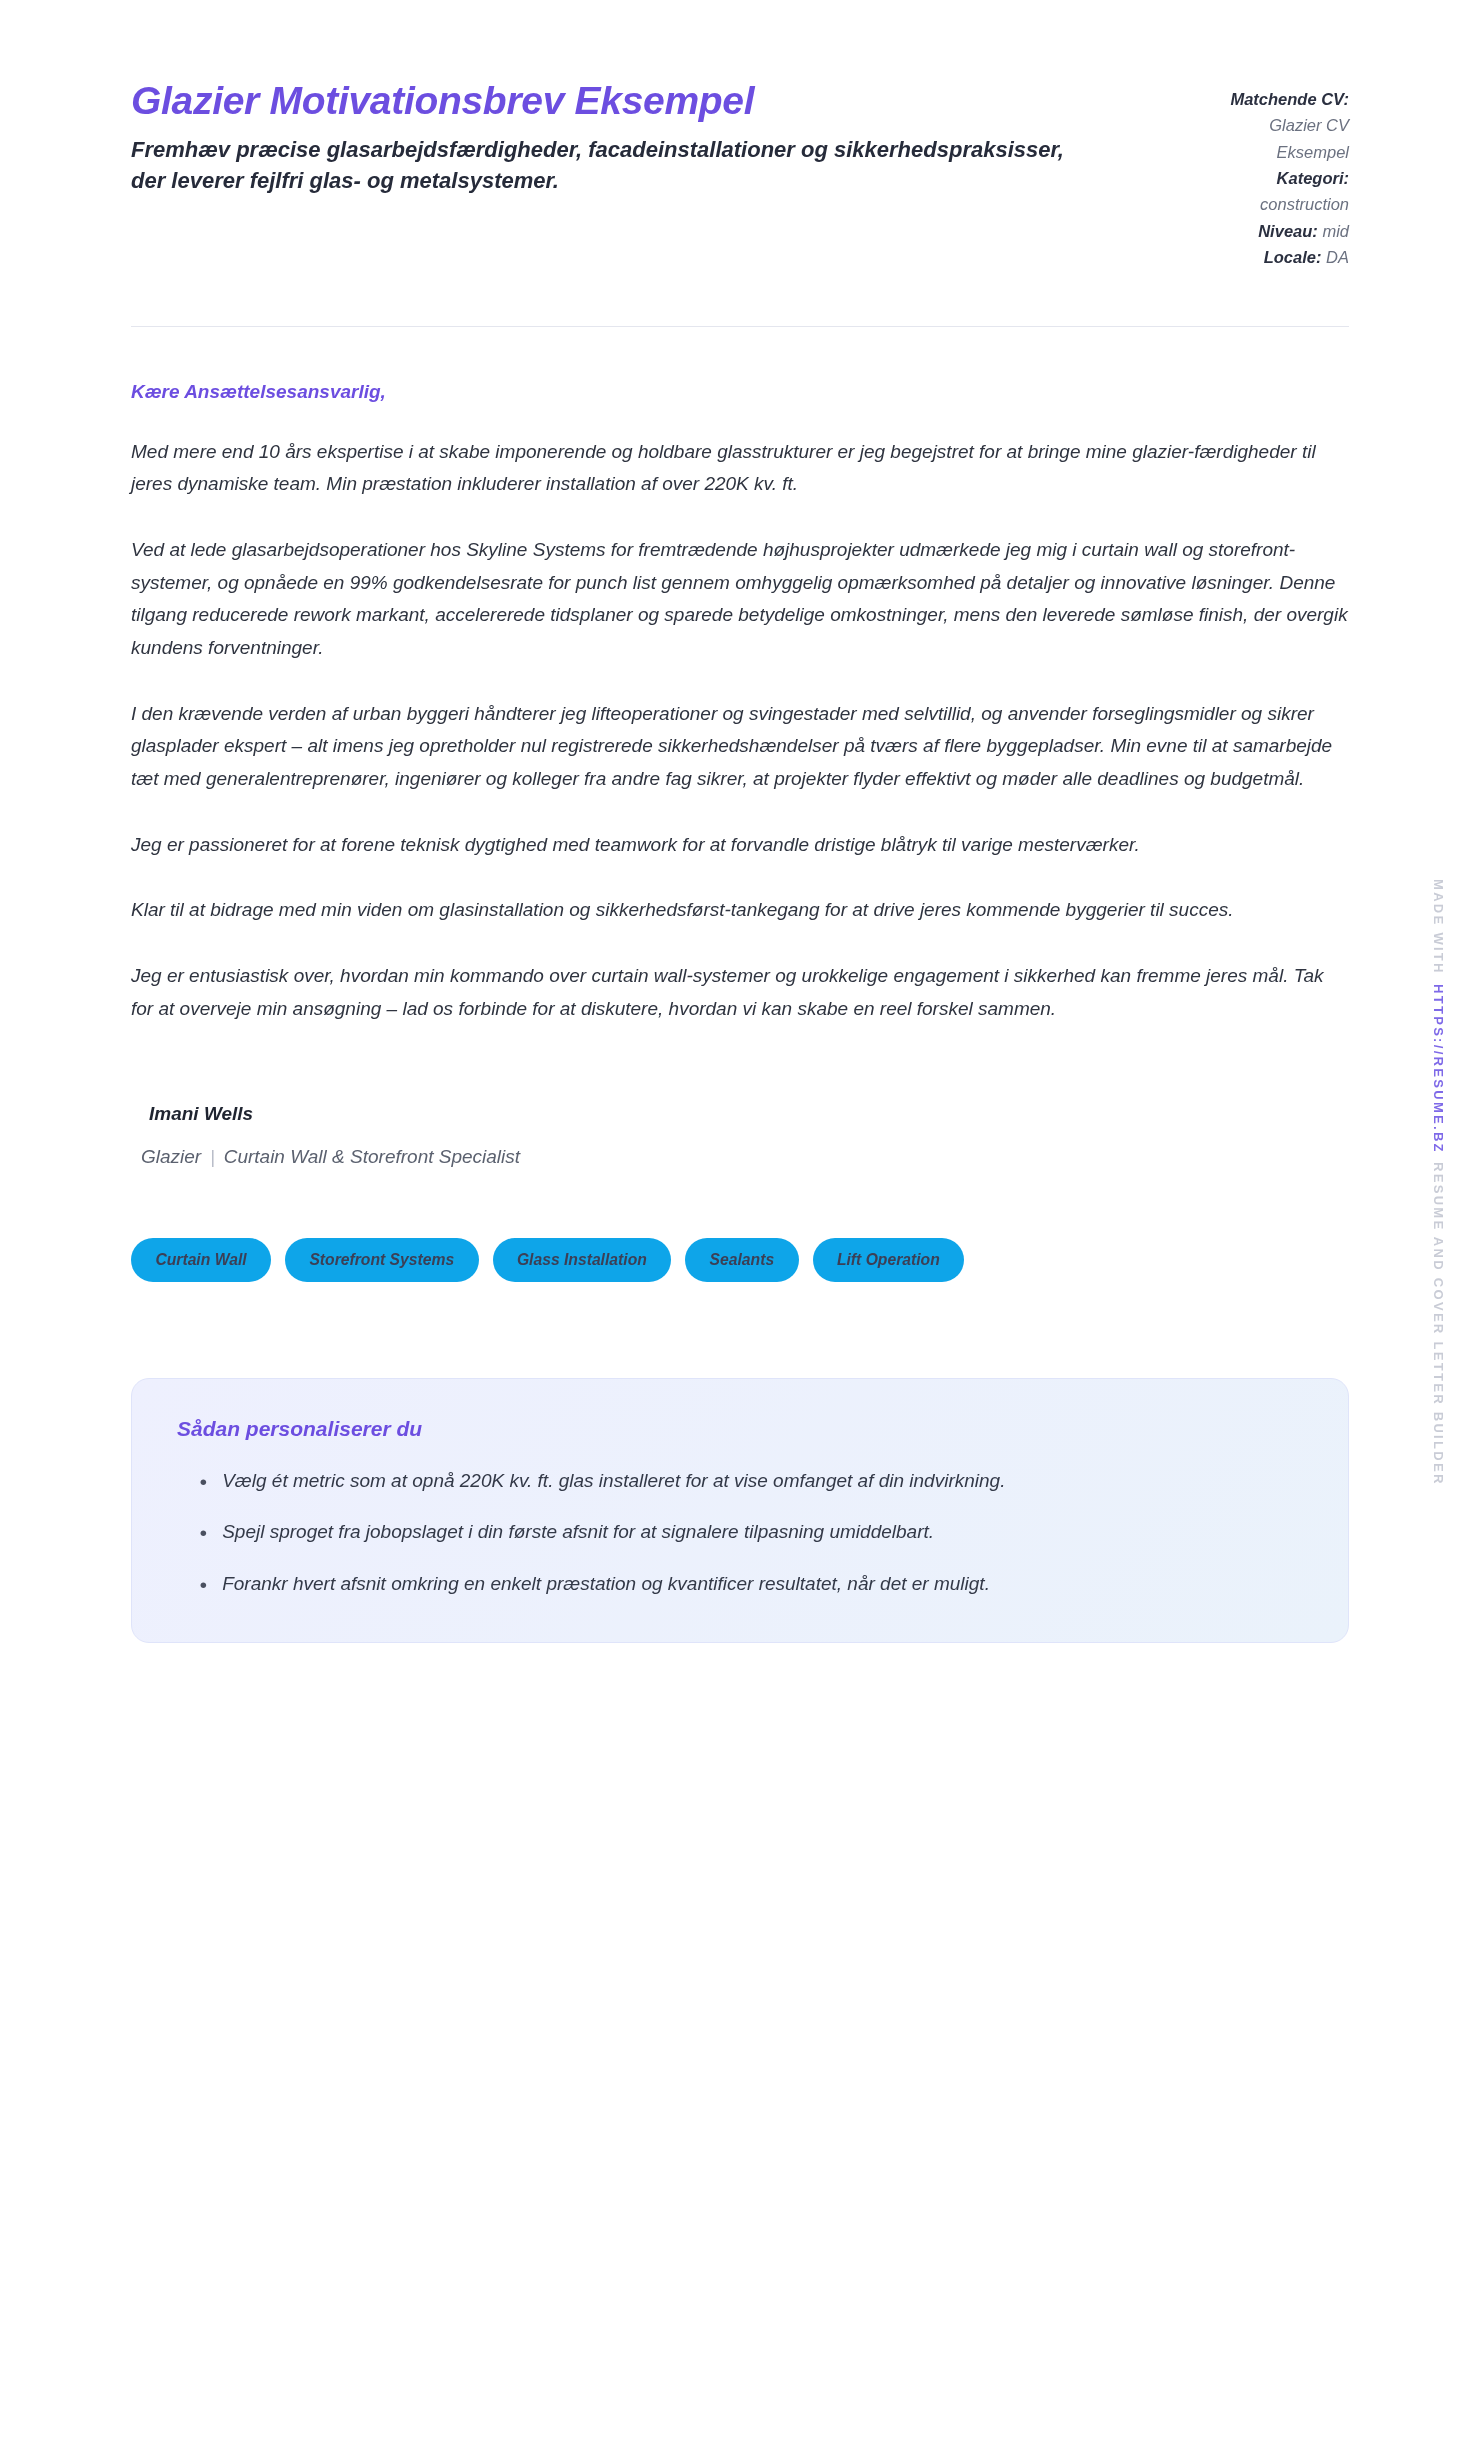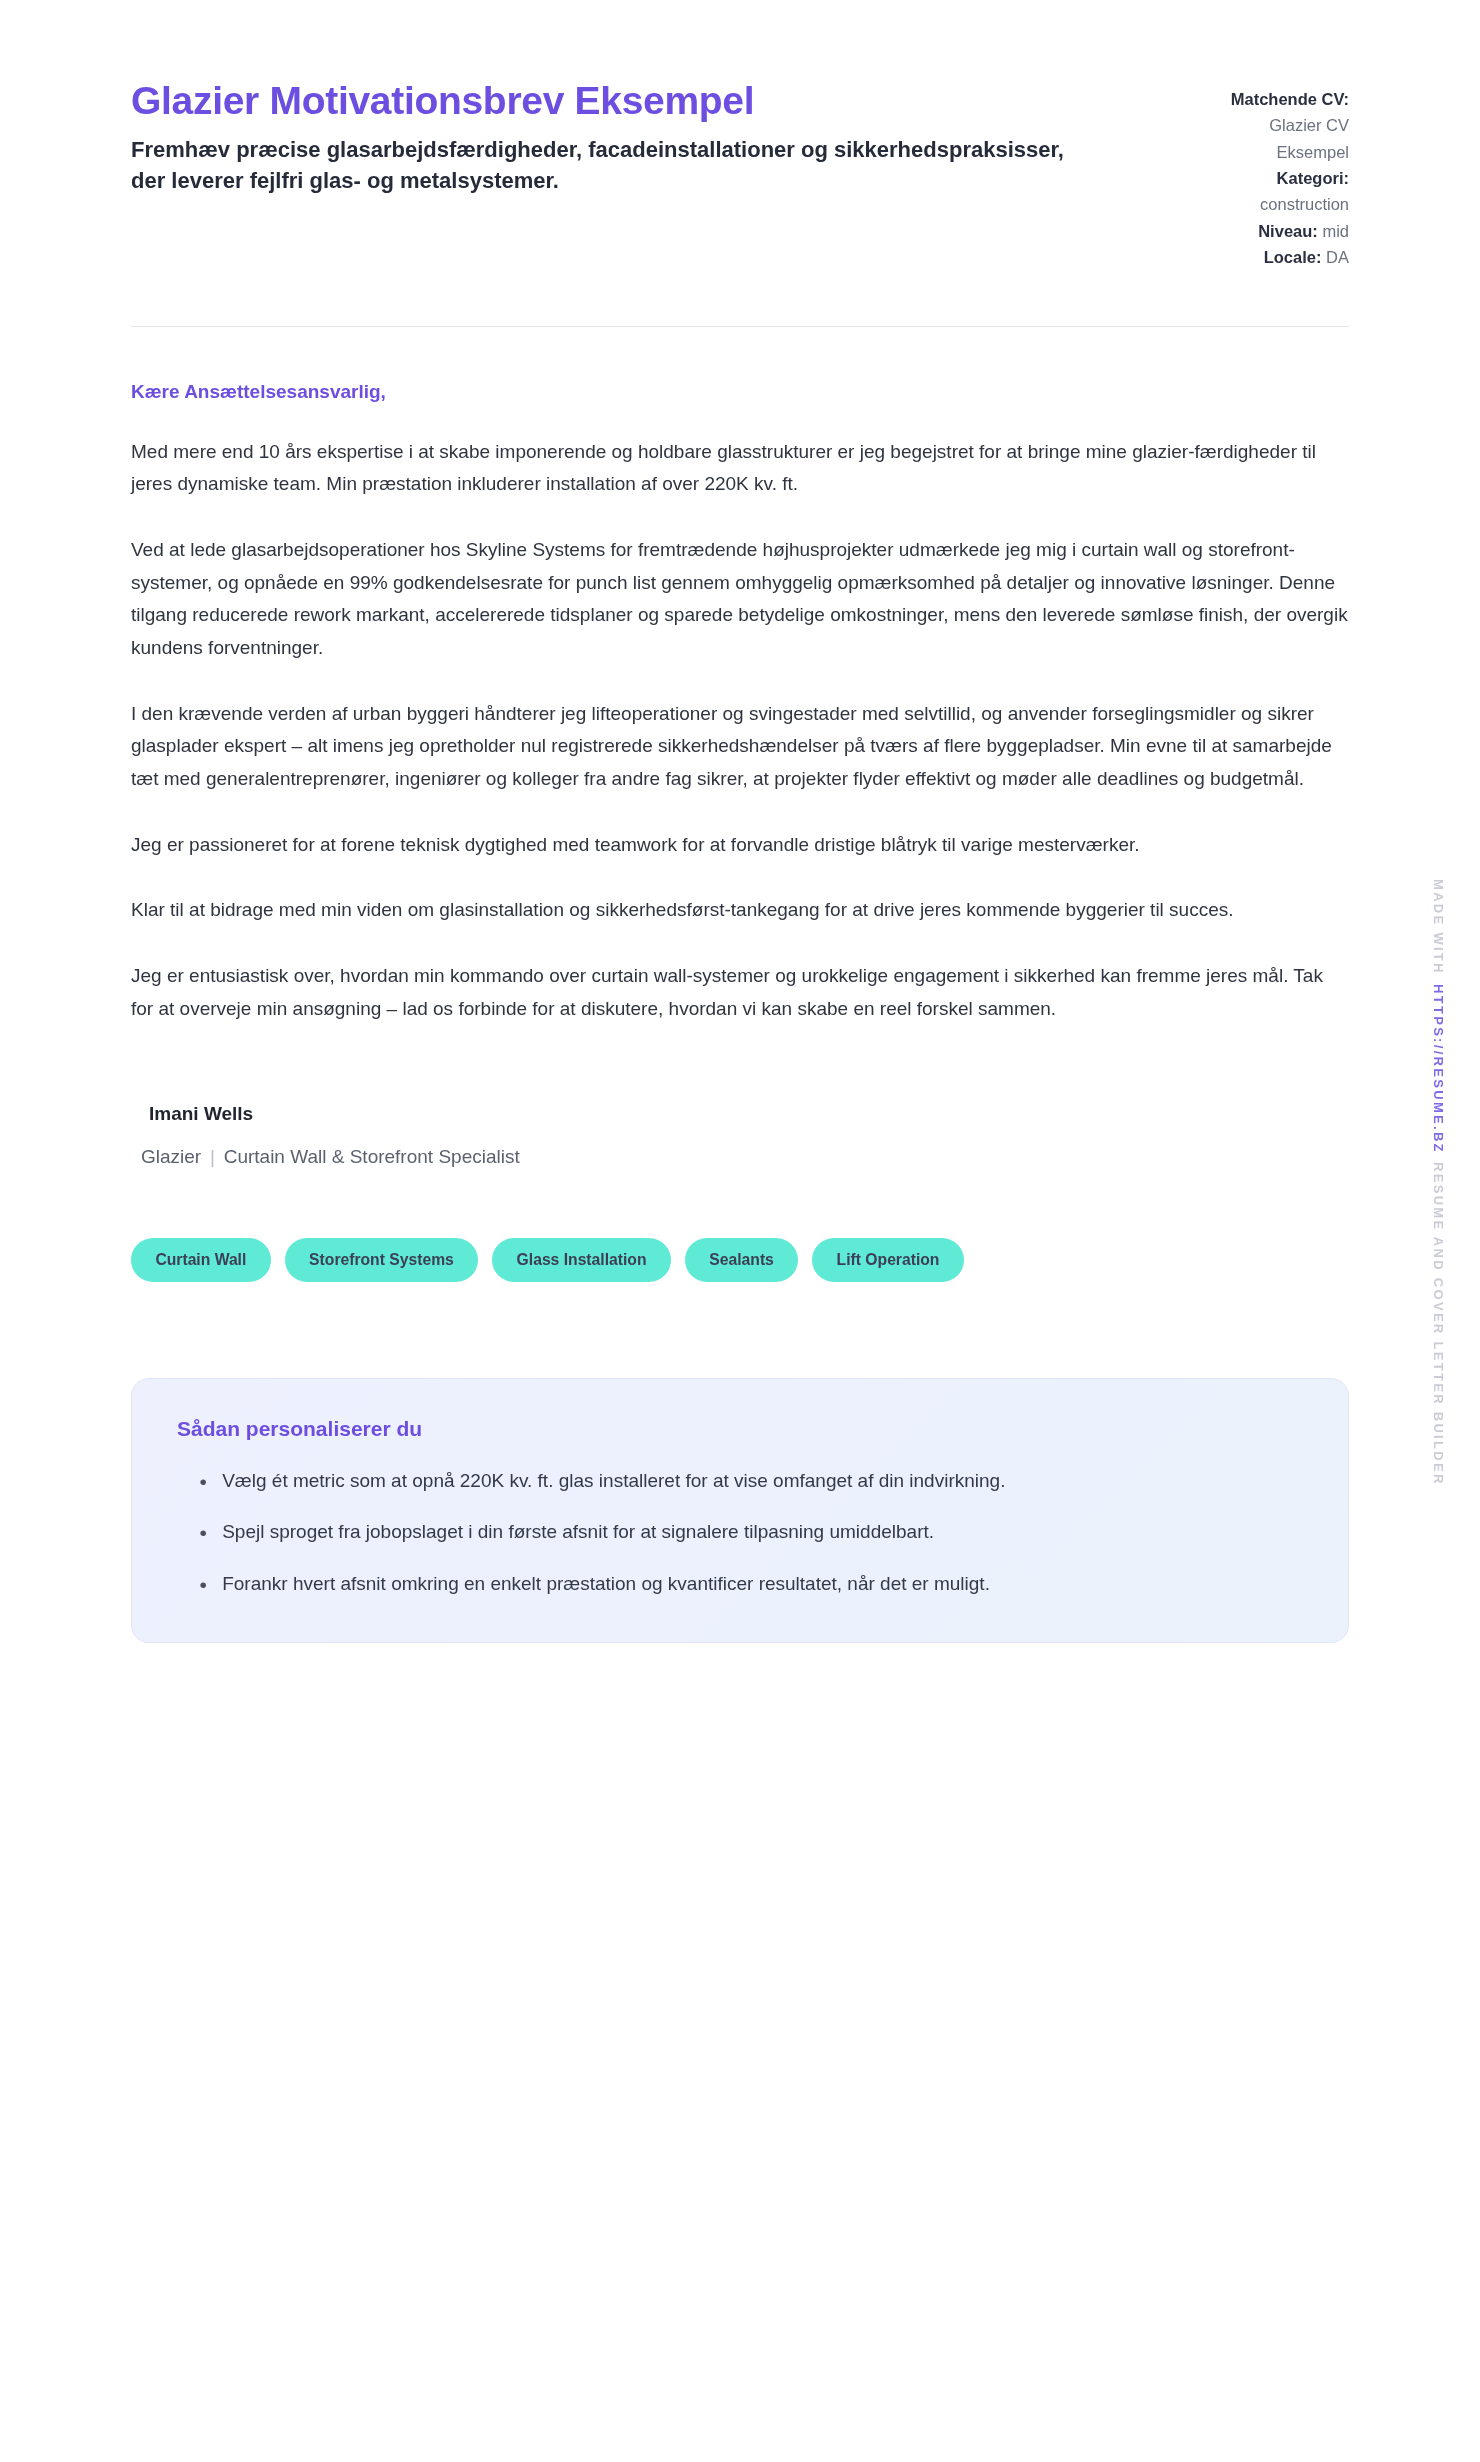--- a/index.html
+++ b/index.html
@@ -17,20 +17,21 @@
   .page {
     width: 1480px;
     min-height: 2462px;
     position: relative;
     padding: 0;
     background: #ffffff;
   }
   .content {
     padding: 78px 131px 16px 131px;
     max-width: 1480px;
+    font-style: italic;
   }
 
   
   .header {
     display: flex;
     align-items: flex-start;
     justify-content: space-between;
     gap: 35px;
   }
   .header-left { flex: 1 1 auto; max-width: 975px; }
@@ -105,21 +106,21 @@
   .sign-role .sep { color: #b9bdc9; padding: 0 3.5px; }
 
   
   .tags {
     margin-top: 70px;
     display: flex;
     flex-wrap: wrap;
     gap: 14px;
   }
   .tag {
-    background: #5eead4;
+    background: #0ea5e9;
     color: #3c3f55;
     font-size: 15.7px;
     font-weight: bold;
     border-radius: 870px;
     padding: 14px 24.4px;
     line-height: 1;
     white-space: nowrap;
   }
 
   

